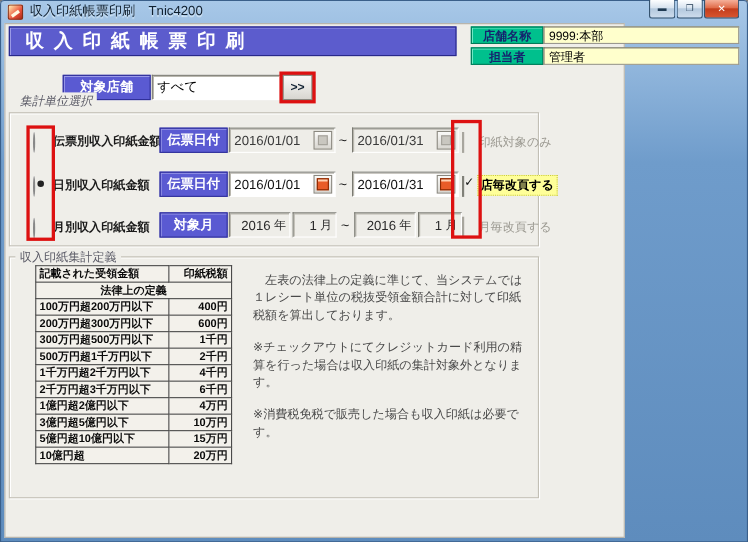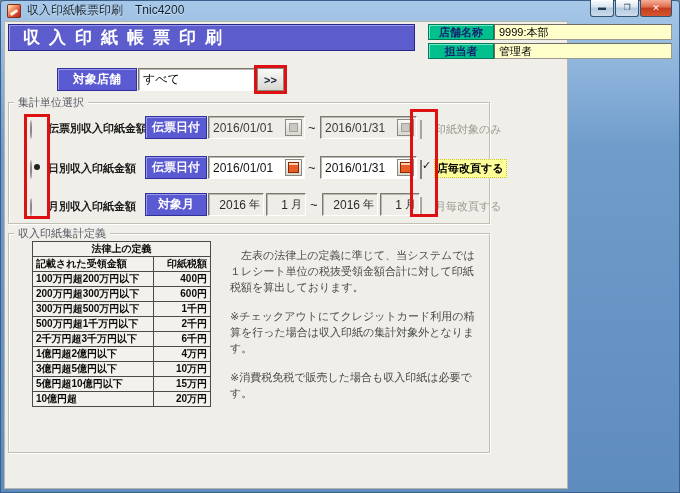--- a/index.html
+++ b/index.html
@@ -98,21 +98,21 @@
     <div class="abs glabel" style="left:424px;top:3px;width:66px;">店舗名称</div>
     <div class="abs yval" style="left:490px;top:3px;width:178px;">9999:本部</div>
     <div class="abs glabel" style="left:424px;top:22px;width:66px;">担当者</div>
     <div class="abs yval" style="left:490px;top:22px;width:178px;">管理者</div>
 
     <div class="abs sunken textinput" style="left:134px;top:47px;width:117px;">すべて</div>
     <div class="abs bluelabel" style="left:53px;top:47px;width:80px;">対象店舗</div>
     <button class="abs picker ann-glow" style="left:253px;top:47px;width:27px;height:23px;font-size:11px;font-weight:bold;color:#123;">&gt;&gt;</button>
 
     <div class="abs groupbox" style="left:4px;top:81px;width:482px;height:122px;"></div>
-    <div class="abs group-title" style="left:10px;top:74px;">集計単位選択</div>
+    <div class="abs group-title" style="left:10px;top:63px;font-style:italic;">集計単位選択</div>
 
     <div class="abs" style="left:0;top:95px;width:486px;height:23px;">
       <span class="abs radio" style="left:26px;top:5px;"></span>
       <span class="abs radio-label" style="left:44px;top:5px;">伝票別収入印紙金額</span>
       <div class="abs bluelabel" style="left:141px;top:0;width:62px;">伝票日付</div>
       <div class="abs sunken datefield dis" style="left:204px;top:0;width:97px;">
         <span>2016/01/01</span>
         <span class="picker">
             <span class="sq"></span>
           </span>
@@ -176,41 +176,45 @@
 
     <div class="abs ann" style="left:20px;top:93px;width:26px;height:105px;"></div>
     <div class="abs ann" style="left:406px;top:88px;width:28px;height:108px;"></div>
 
     <div class="abs groupbox" style="left:4px;top:212px;width:482px;height:220px;"></div>
     <div class="abs group-title" style="left:10px;top:205px;">収入印紙集計定義</div>
 
     <table class="abs stamp-table" style="left:28px;top:220px;">
       <tbody>
           <tr>
-            <th class="hdr" colspan="2">法律上の定義</th>
-          </tr>
-      <tr>
         <th class="hdr amount">記載された受領金額</th>
         <th class="hdr tax">印紙税額</th>
       </tr>
       <tr>
+            <th class="hdr" colspan="2">法律上の定義</th>
+          </tr>
+      <tr>
             <td class="amount">100万円超200万円以下</td>
             <td class="tax">400円</td>
           </tr>
       <tr>
             <td class="amount">200万円超300万円以下</td>
             <td class="tax">600円</td>
           </tr>
       <tr>
             <td class="amount">300万円超500万円以下</td>
             <td class="tax">1千円</td>
           </tr>
       <tr>
             <td class="amount">500万円超1千万円以下</td>
             <td class="tax">2千円</td>
+          </tr>
+      <tr>
+            <td class="amount">1千万円超2千万円以下</td>
+            <td class="tax">4千円</td>
           </tr>
       <tr>
             <td class="amount">2千万円超3千万円以下</td>
             <td class="tax">6千円</td>
           </tr>
       <tr>
             <td class="amount">1億円超2億円以下</td>
             <td class="tax">4万円</td>
           </tr>
       <tr>

